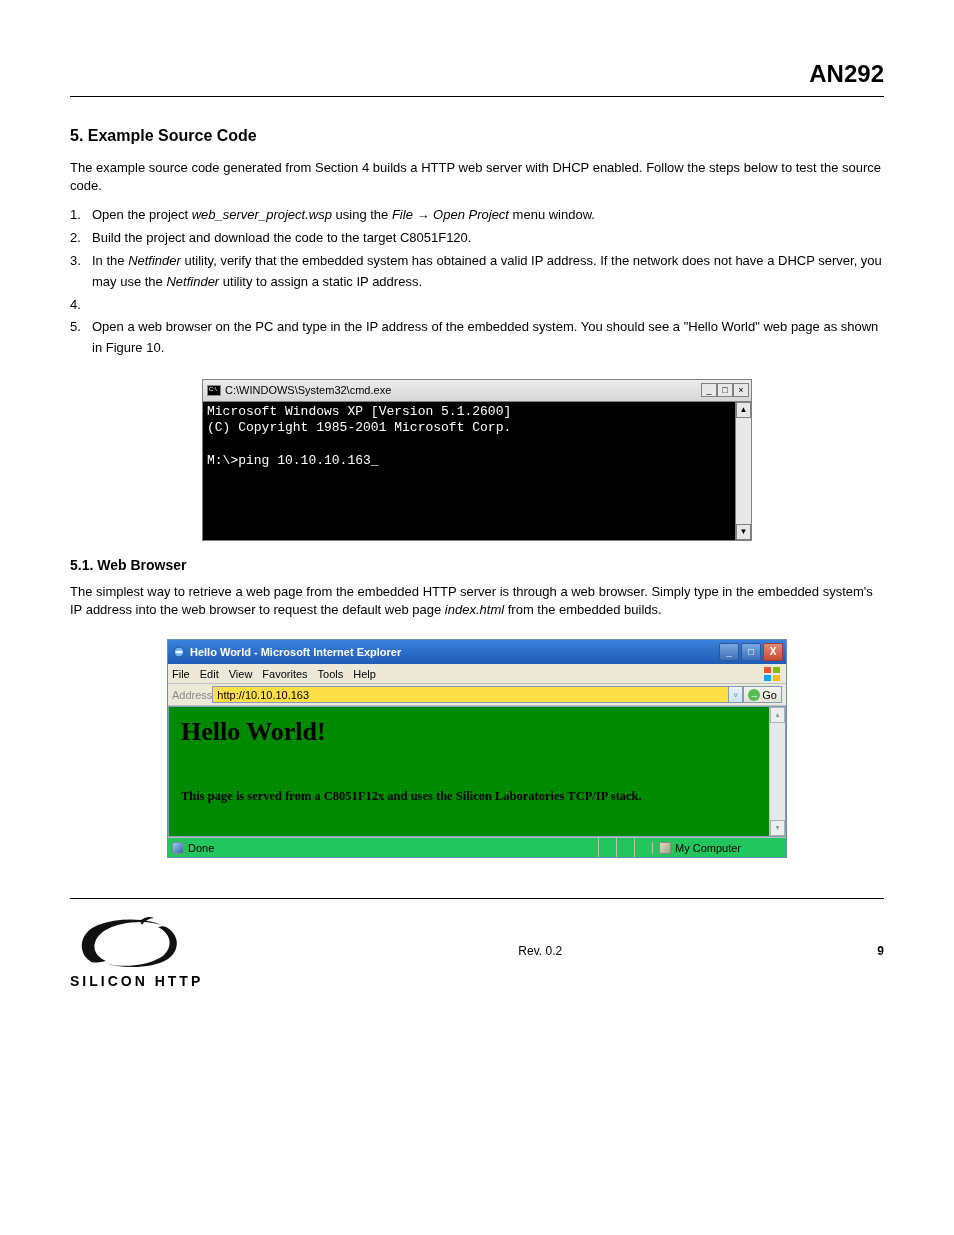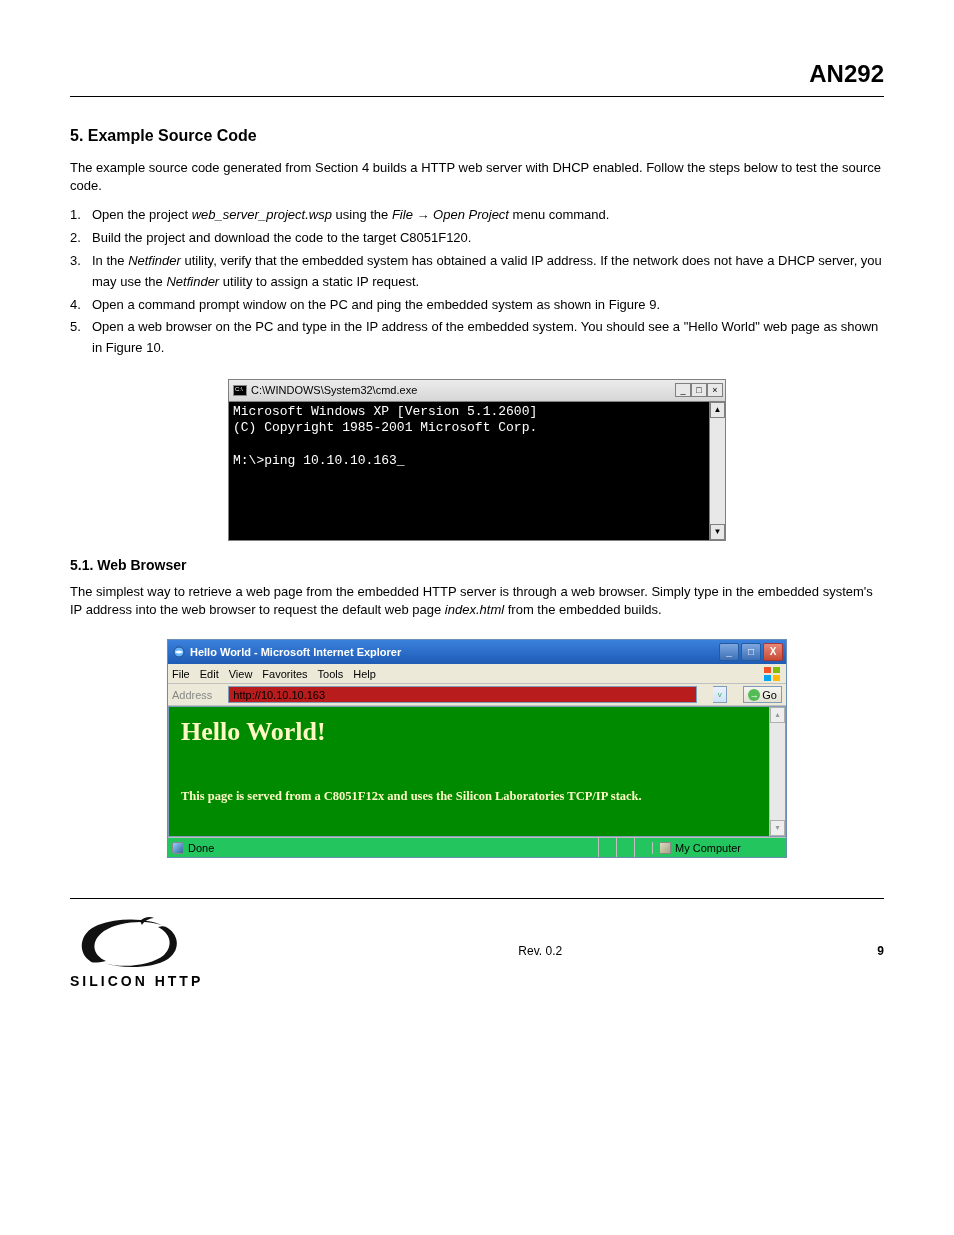--- a/index.html
+++ b/index.html
@@ -12,21 +12,21 @@
     .body-text { font-size: 13px; line-height: 1.4; margin-bottom: 10px; }
     .steps { font-size: 13px; line-height: 1.6; margin-left: 0; margin-bottom: 10px; }
     .steps .step { display: flex; margin-bottom: 2px; }
     .steps .step .num { width: 22px; flex-shrink: 0; }
     .figure-wrap { text-align: center; margin: 20px 0 6px 0; }
     .figure-caption { text-align: center; font-weight: bold; font-size: 13px; margin: 12px 0 20px 0; }
     .footer-wrap { margin-top: 40px; border-top: 1px solid #000; padding-top: 14px; display: flex; justify-content: space-between; align-items: center; }
     .footer-pagenum { font-size: 12px; font-weight: bold; }
 
     
-    .cmd-window { display: inline-block; width: 498px; border: 1px solid #808080; text-align: left; box-shadow: 1px 1px 0 #fff inset; }
+    .cmd-window { display: inline-block; width: 550px; border: 1px solid #808080; text-align: left; box-shadow: 1px 1px 0 #fff inset; }
     .cmd-titlebar { background: linear-gradient(to bottom, #ececec, #d6d6d6); height: 22px; display: flex; align-items: center; padding: 0 2px 0 4px; border-bottom: 1px solid #808080; font-size: 11px; }
     .cmd-titlebar .titleicon { width: 14px; height: 11px; background: #000; border: 1px solid #888; margin-right: 4px; position: relative; }
     .cmd-titlebar .titleicon::after { content:"C:\\"; color:#fff; font-size:6px; position:absolute; top:0; left:1px; }
     .cmd-titlebar .titletext { flex: 1; font-family: Tahoma, sans-serif; font-size: 11px; }
     .cmd-titlebar .winbuttons { display: flex; gap: 0; }
     .cmd-titlebar .wbtn { width: 16px; height: 14px; border: 1px solid #808080; background: #e8e8e8; font-size: 9px; line-height: 12px; text-align: center; font-family: Tahoma, sans-serif; }
     .cmd-body-wrap { display:flex; }
     .cmd-body { background: #000; color: #fff; font-family: "Lucida Console", "Courier New", monospace; font-size: 13px; line-height: 1.25; padding: 2px 4px; height: 138px; white-space: pre; flex:1; }
     .cmd-scroll { width: 16px; background: #e8e8e8; border-left: 1px solid #808080; display: flex; flex-direction: column; justify-content: space-between; }
     .cmd-scroll .sbtn { height: 16px; border: 1px solid #808080; background: #e8e8e8; font-size: 8px; text-align: center; line-height: 14px; }
@@ -37,28 +37,28 @@
     .ie-titlebar .ie-icon { width: 14px; height: 14px; margin-right: 4px; display: inline-flex; align-items: center; justify-content: center; }
     .ie-titlebar .ie-title { flex: 1; }
     .ie-titlebar .ie-btns { display: flex; gap: 2px; }
     .ie-titlebar .ibtn { width: 20px; height: 18px; border-radius: 2px; border: 1px solid #245a9e; background: linear-gradient(to bottom, #7ea7e0, #3c6fb5); color: #fff; font-size: 10px; text-align: center; line-height: 16px; }
     .ie-titlebar .ibtn.close { background: linear-gradient(to bottom, #e68a7a, #c94a33); border-color:#a33; }
     .ie-menubar { height: 20px; background: #ece9d8; display: flex; align-items: center; padding: 0 4px; font-family: Tahoma, sans-serif; font-size: 11px; gap: 10px; border-bottom: 1px solid #c0c0c0; }
     .ie-menubar .spacer { flex: 1; }
     .ie-menubar .winflag { width: 18px; height: 14px; position: relative; }
     .ie-menubar .winflag::before { content:""; position:absolute; left:0; top:0; width:7px; height:6px; background:#f35325; }
     .ie-menubar .winflag::after { content:""; position:absolute; left:9px; top:0; width:7px; height:6px; background:#81bc06; box-shadow: -9px 8px 0 #05a6f0, 0 8px 0 #ffba08; }
-    .ie-addrbar { height: 22px; background: #ece9d8; display: flex; align-items: center; padding: 0 4px; gap: 16px; border-bottom: 1px solid #c0c0c0; font-family: Tahoma, sans-serif; font-size: 11px; }
+    .ie-addrbar { height: 22px; background: #ece9d8; display: flex; align-items: center; padding: 0 4px; gap: 0; border-bottom: 1px solid #c0c0c0; font-family: Tahoma, sans-serif; font-size: 11px; }
     .ie-addrbar .alabel { color: #888; }
-    .ie-addrbar .addrinput { flex: 1; height: 17px; background: #b91c1c; border: 1px solid #7f9db9; padding: 0 4px; font-size: 11px; display: flex; align-items: center; }
+    .ie-addrbar .addrinput { flex: 1; height: 17px; background: #fde047; border: 1px solid #7f9db9; padding: 0 4px; font-size: 11px; display: flex; align-items: center; }
     .ie-addrbar .dd { width: 14px; height: 17px; border: 1px solid #7f9db9; background: linear-gradient(to bottom,#eaf2fb,#cfe3f7); font-size: 8px; text-align: center; line-height: 15px; color:#4a6; border-left:none; }
     .ie-addrbar .gobtn { height: 17px; padding: 0 4px; border: 1px solid #7f9db9; background: linear-gradient(to bottom,#f5f5f0,#e4e2d6); display: flex; align-items: center; gap: 2px; }
     .ie-addrbar .gobtn .goicon { width:12px; height:12px; border-radius:50%; background:#5b5; display:inline-flex; align-items:center; justify-content:center; color:#fff; font-size:9px; }
     .ie-content-wrap { display: flex; background: #fff; border: 1px solid #7f9db9; margin: 0; }
-    .ie-content { flex: 1; background: #008a00; color: #fef9c3; font-family: "Times New Roman", serif; padding: 10px 12px 32px 12px; min-height: 128px; }
+    .ie-content { flex: 1; background: #008a00; color: #000000; font-family: "Times New Roman", serif; padding: 10px 12px 32px 12px; min-height: 128px; }
     .ie-content h1 { font-size: 26px; font-weight: bold; margin-bottom: 42px; }
     .ie-content .subline { font-size: 12.5px; font-weight: bold; }
     .ie-scroll { width: 16px; background: #e8e8e8; border-left: 1px solid #c0c0c0; display: flex; flex-direction: column; justify-content: space-between; }
     .ie-scroll .sbtn { height: 16px; border: 1px solid #b0b0b0; background: #eee; font-size: 8px; text-align: center; line-height: 14px; color:#999; }
     .ie-statusbar { height: 20px; background: #22c55e; border-top: 1px solid #c0c0c0; display: flex; align-items: center; font-family: Tahoma, sans-serif; font-size: 11px; padding: 0 4px; }
     .ie-statusbar .sicon { width:12px; height:12px; border:1px solid #888; border-radius:2px; margin-right:4px; background: linear-gradient(135deg,#9cf,#369); }
     .ie-statusbar .done { flex: 1; }
     .ie-statusbar .divider-cell { width: 18px; border-left: 1px solid #c0c0c0; height: 100%; }
     .ie-statusbar .zone { border-left: 1px solid #c0c0c0; padding-left: 6px; display: flex; align-items: center; gap: 4px; width: 130px; }
     .ie-statusbar .zicon { width:12px; height:12px; background: linear-gradient(135deg,#dedac2,#a8a380); border:1px solid #888; }
@@ -77,38 +77,35 @@
   <div class="top-rule"></div>
 
   <div class="section-title">5. Example Source Code</div>
 
   <div class="body-text">The example source code generated from Section 4 builds a HTTP web server with DHCP enabled. Follow the steps below to test the source code.</div>
 
   <div class="steps">
     <div class="step">
       <span class="num">1.</span>
       <span>
-        <span>Open the project </span><i>web_server_project.wsp</i><span> using the </span><i>File </i><span class="arrow">→</span><i> Open Project</i><span> menu command.</span>
+        <span>Open the project </span><i>web_server_project.wsp</i><span> using the </span><i>File </i><span class="arrow">→</span><i> Open Project</i><span> menu window.</span>
       </span>
     </div>
     <div class="step">
       <span class="num">2.</span>
       <span>Build the project and download the code to the target C8051F120.</span>
     </div>
     <div class="step">
       <span class="num">3.</span>
       <span>
-        <span>In the </span><i>Netfinder</i><span> utility, verify that the embedded system has obtained a valid IP address. If the network does not have a DHCP server, you may use the </span><i>Netfinder</i><span> utility to assign a static IP request.</span>
+        <span>In the </span><i>Netfinder</i><span> utility, verify that the embedded system has obtained a valid IP address. If the network does not have a DHCP server, you may use the </span><i>Netfinder</i><span> utility to assign a static IP address.</span>
       </span>
     </div>
     <div class="step">
       <span class="num">4.</span>
-      <span>
-        <span>Open a command prompt window on the PC and ping the embedded system as shown in </span><span>Figure 9</span><span>.</span>
-      </span>
     </div>
     <div class="step">
       <span class="num">5.</span>
       <span>
         <span>Open a web browser on the PC and type in the IP address of the embedded system. You should see a "Hello World" web page as shown in </span><span>Figure 10</span><span>.</span>
       </span>
     </div>
   </div>
 
   <div class="figure-wrap">

